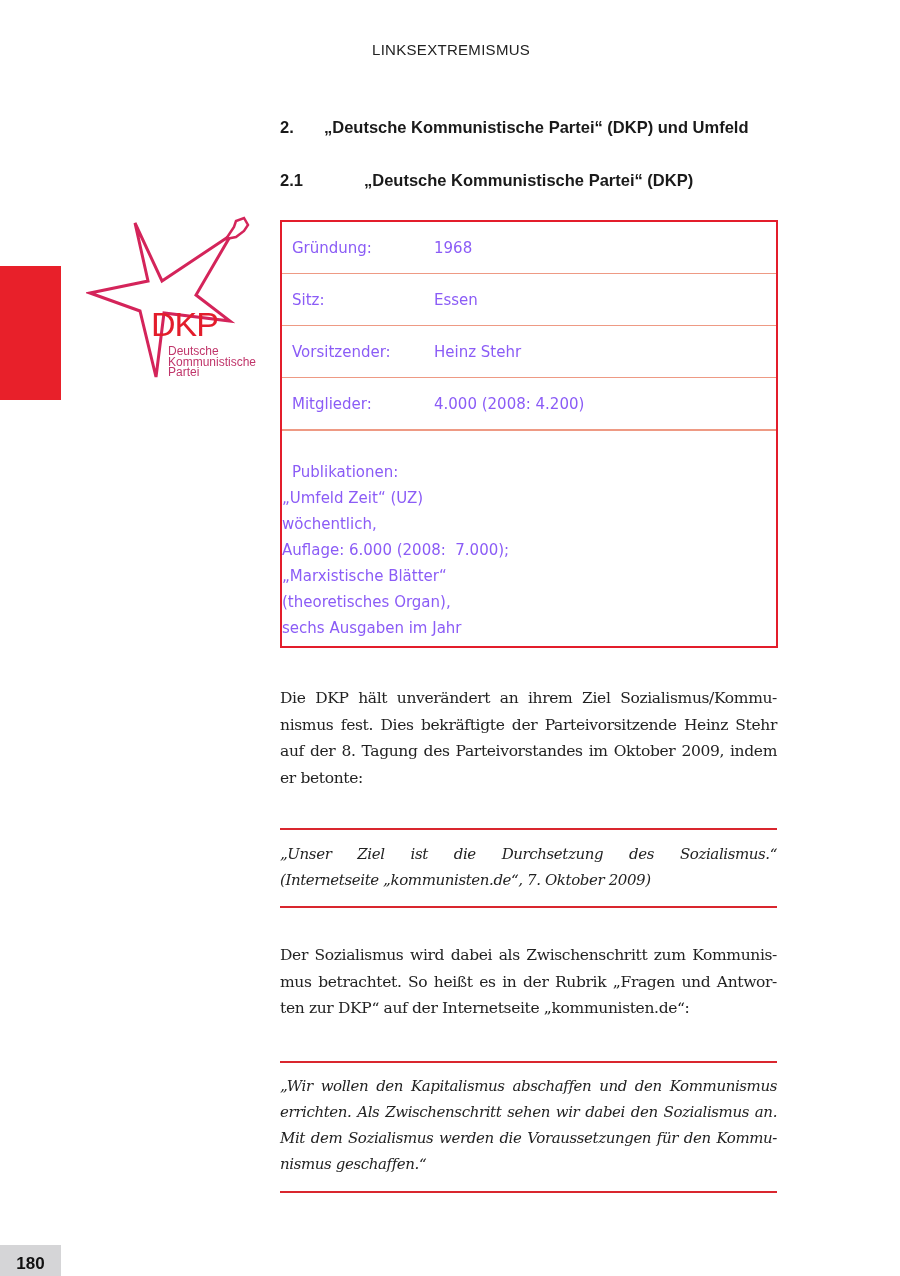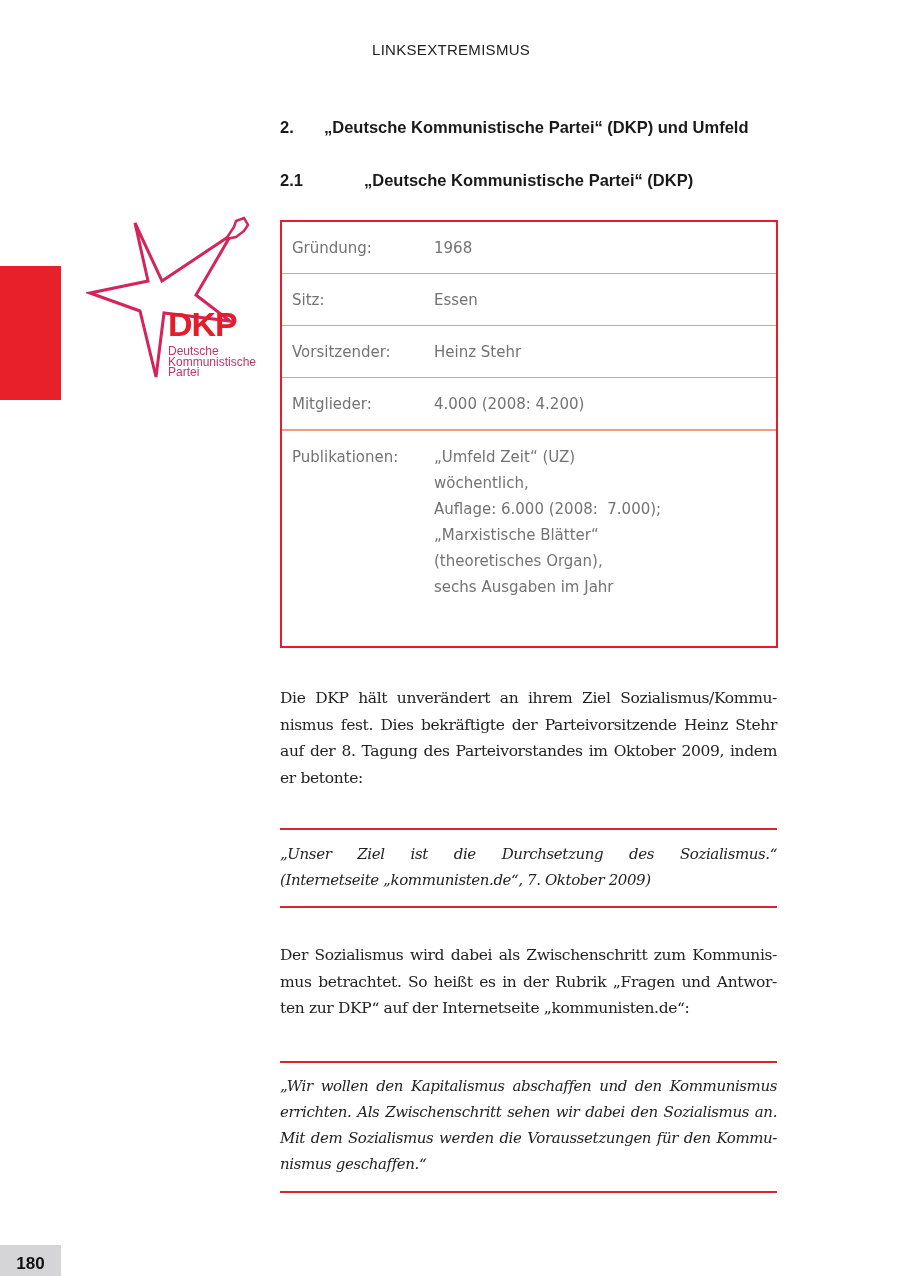--- a/index.html
+++ b/index.html
@@ -19,41 +19,41 @@
     .page-num { font-family: "Liberation Sans", sans-serif; font-weight: bold; font-size: 17px; color: #111; }
     .heading {
       position: absolute; left: 280px; font-family: "Liberation Sans", sans-serif; font-weight: bold;
       font-size: 16.5px; color: #1a1a1a; display: flex;
     }
     .heading .num { width: 44px; display: inline-block; }
     .h2 { top: 118px; }
     .h21 { top: 171px; gap: 40px; }
     .logo { position: absolute; left: 86px; top: 213px; width: 180px; height: 175px; }
     .logo-text {
-      position: absolute; left: 168px; top: 307px;
-      font-family: "Liberation Sans", sans-serif; font-weight: bold;
+      position: absolute; left: 151px; top: 307px;
+      font-family: "Liberation Sans", sans-serif; font-weight: normal;
       font-size: 34px; color: #e31d2b; letter-spacing: -1px; line-height: 34px;
     }
     .logo-sub {
       position: absolute; left: 168px; top: 346px;
       font-family: "Liberation Sans", sans-serif; font-size: 12px; line-height: 10.5px; color: #c0356a;
     }
     .factbox {
       position: absolute; left: 280px; top: 220px; width: 494px; height: 424px;
       border: 2px solid #e31d2b;
     }
     .fact-row {
       display: flex; border-bottom: 1px solid #ee9a84;
-      font-family: "DejaVu Sans", sans-serif; font-size: 15px; color: #737373;
+      font-family: "DejaVu Sans", sans-serif; font-size: 15px; color: #8b5cf6;
     }
     .fact-row:last-child { border-bottom: none; }
     .fact-label { width: 142px; padding-left: 10px; }
     .fact-value { flex: 1; }
     .fact-row.single { height: 51px; align-items: center; }
-    .fact-row.multi { padding-top: 13px; line-height: 26px; }
+    .fact-row.multi { padding-top: 28px; line-height: 26px; flex-direction: column; }
     .body-text {
       position: absolute; left: 280px; width: 497px;
       font-family: "DejaVu Serif", serif; font-size: 15.5px; line-height: 26.5px; color: #222;
       text-align: justify; letter-spacing: -0.35px;
     }
     .p1 { top: 685px; }
     .p2 { top: 942px; }
     .quote-rule { position: absolute; left: 280px; width: 497px; height: 2px; background: #d9262e; }
     .quote {
       position: absolute; left: 280px; width: 497px;

